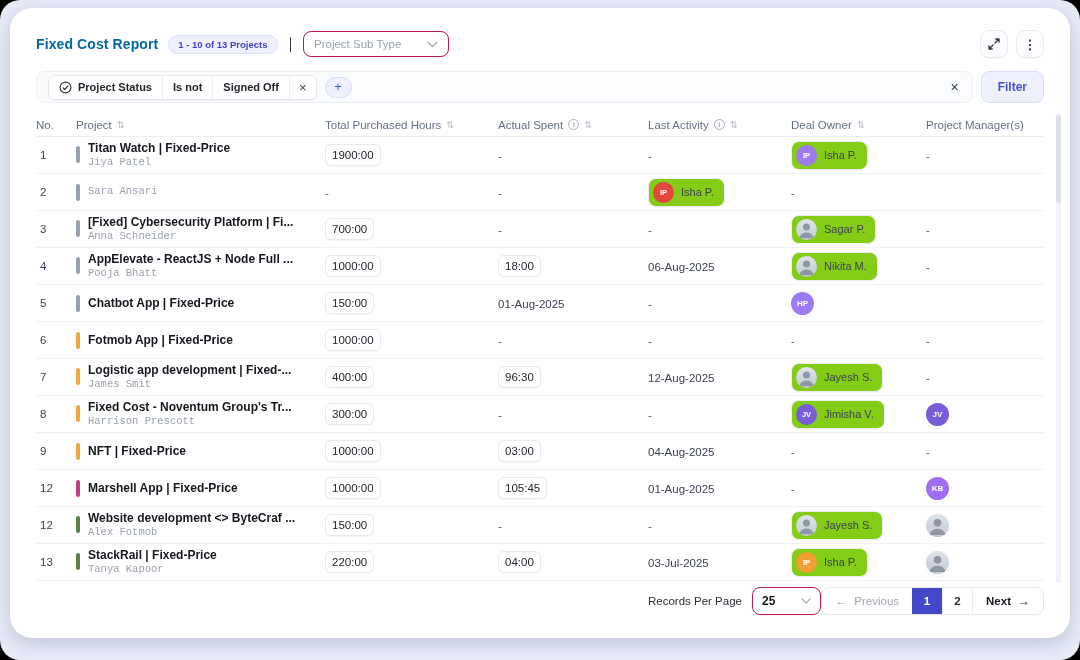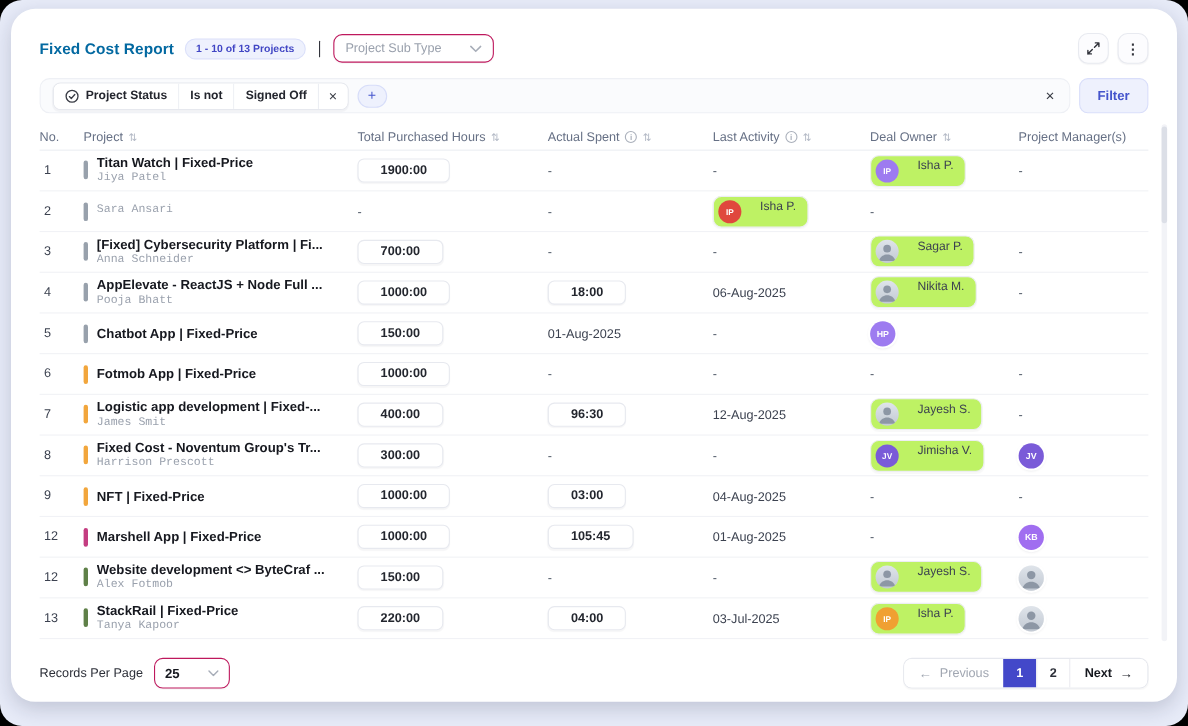--- a/index.html
+++ b/index.html
@@ -53,41 +53,41 @@
             font-size:7.5px; line-height:10px; text-align:center; display:inline-block; font-weight:700; }
   .tr { align-items:center; min-height:37px; border-bottom:1px solid #f1f2f6; cursor:pointer; }
   .td-no { font-size:11.5px; color:#3c4250; padding-left:4px; }
   .proj { display:flex; align-items:center; gap:8px; padding-right:10px; min-width:0; }
   .proj-bar { width:4px; border-radius:2px; flex:0 0 4px; height:17px; }
   .proj-text { min-width:0; }
   .proj-name { font-size:12px; font-weight:700; color:#16181f; line-height:1.25; white-space:nowrap;
                overflow:hidden; text-overflow:ellipsis; }
   .proj-sub { font-size:10.5px; color:#9aa1ad; line-height:1.3; white-space:nowrap; overflow:hidden;font-family:Liberation Mono, monospace; }
   .pill { display:inline-block; border:1px solid #e7e9ef; border-radius:6px; background:#fff;
-          padding:4px 20px; font-size:11.5px; color:#23262e; box-shadow:0 1px 1px rgba(16,24,40,.04);font-weight:bold; }
+          padding:4px 6px; font-size:11.5px; color:#23262e; box-shadow:0 1px 1px rgba(16,24,40,.04); }
   .dash { font-size:11.5px; color:#4b5563; }
   .date { font-size:11.5px; color:#3c4250; }
-  .owner-chip { display:inline-flex; align-items:flex-start; gap:17px; border:1px solid #edeef3;
-                border-radius:8px; padding:3px 10px 3px 4px; background:#bef264;
+  .owner-chip { display:inline-flex; align-items:center; gap:7px; border:1px solid #edeef3;
+                border-radius:8px; padding:3px 10px 3px 4px; background:#84cc16;
                 box-shadow:0 1px 1px rgba(16,24,40,.03); }
   .owner-name { font-size:11px; color:#3c4250; }
   .avatar { border-radius:50%; display:flex; align-items:center; justify-content:center;
             color:#fff; font-weight:700; overflow:hidden; flex:0 0 auto; }
   .avatar.sz-s { width:21px; height:21px; font-size:7.5px; }
   .avatar.sz-m { width:23px; height:23px; font-size:8px; box-shadow:0 0 0 2px #fff, 0 1px 3px rgba(16,24,40,.25); }
   .avatar.photo { background:linear-gradient(180deg,#dfe4ea 0%,#c2c9d3 100%); }
   .avatar.photo svg { display:block; }
 
   .vscroll { position:absolute; right:-17px; top:0; bottom:-2px; width:5px; background:#f2f3f7;
              border-radius:3px; cursor:pointer; }
   .vscroll .thumb { position:absolute; top:2px; left:0; width:5px; height:88px; background:#dcdfe7; border-radius:3px; }
 
   
-  .card-foot { display:flex; align-items:center; justify-content:space-between;
-               padding:16px 0 12px 0; margin-top:1px; }
+  .card-foot { display:flex; align-items:center; justify-content:flex-end;
+               padding:5px 0 12px 0; margin-top:1px; }
   .foot-left { display:flex; align-items:center; gap:10px; }
   .records-label { font-size:11.5px; color:#2c2f38; }
   .select.small { min-width:56px; padding:6px 9px; }
   .select.small .val { font-size:12px; font-weight:700; color:#16181f; }
   .pagination { display:flex; align-items:stretch; border:1px solid #e6e8ee; border-radius:8px;
                 overflow:hidden; background:#fff; box-shadow:0 1px 1px rgba(16,24,40,.03); }
   .pg-btn { display:flex; align-items:center; gap:7px; padding:7px 13px; font-size:11.5px; background:#fff;
             border:0; border-left:1px solid #ebecf1; cursor:pointer; color:#16181f; }
   .pg-btn:first-child { border-left:0; }
   .pg-prev { color:#a0a6b1; }

